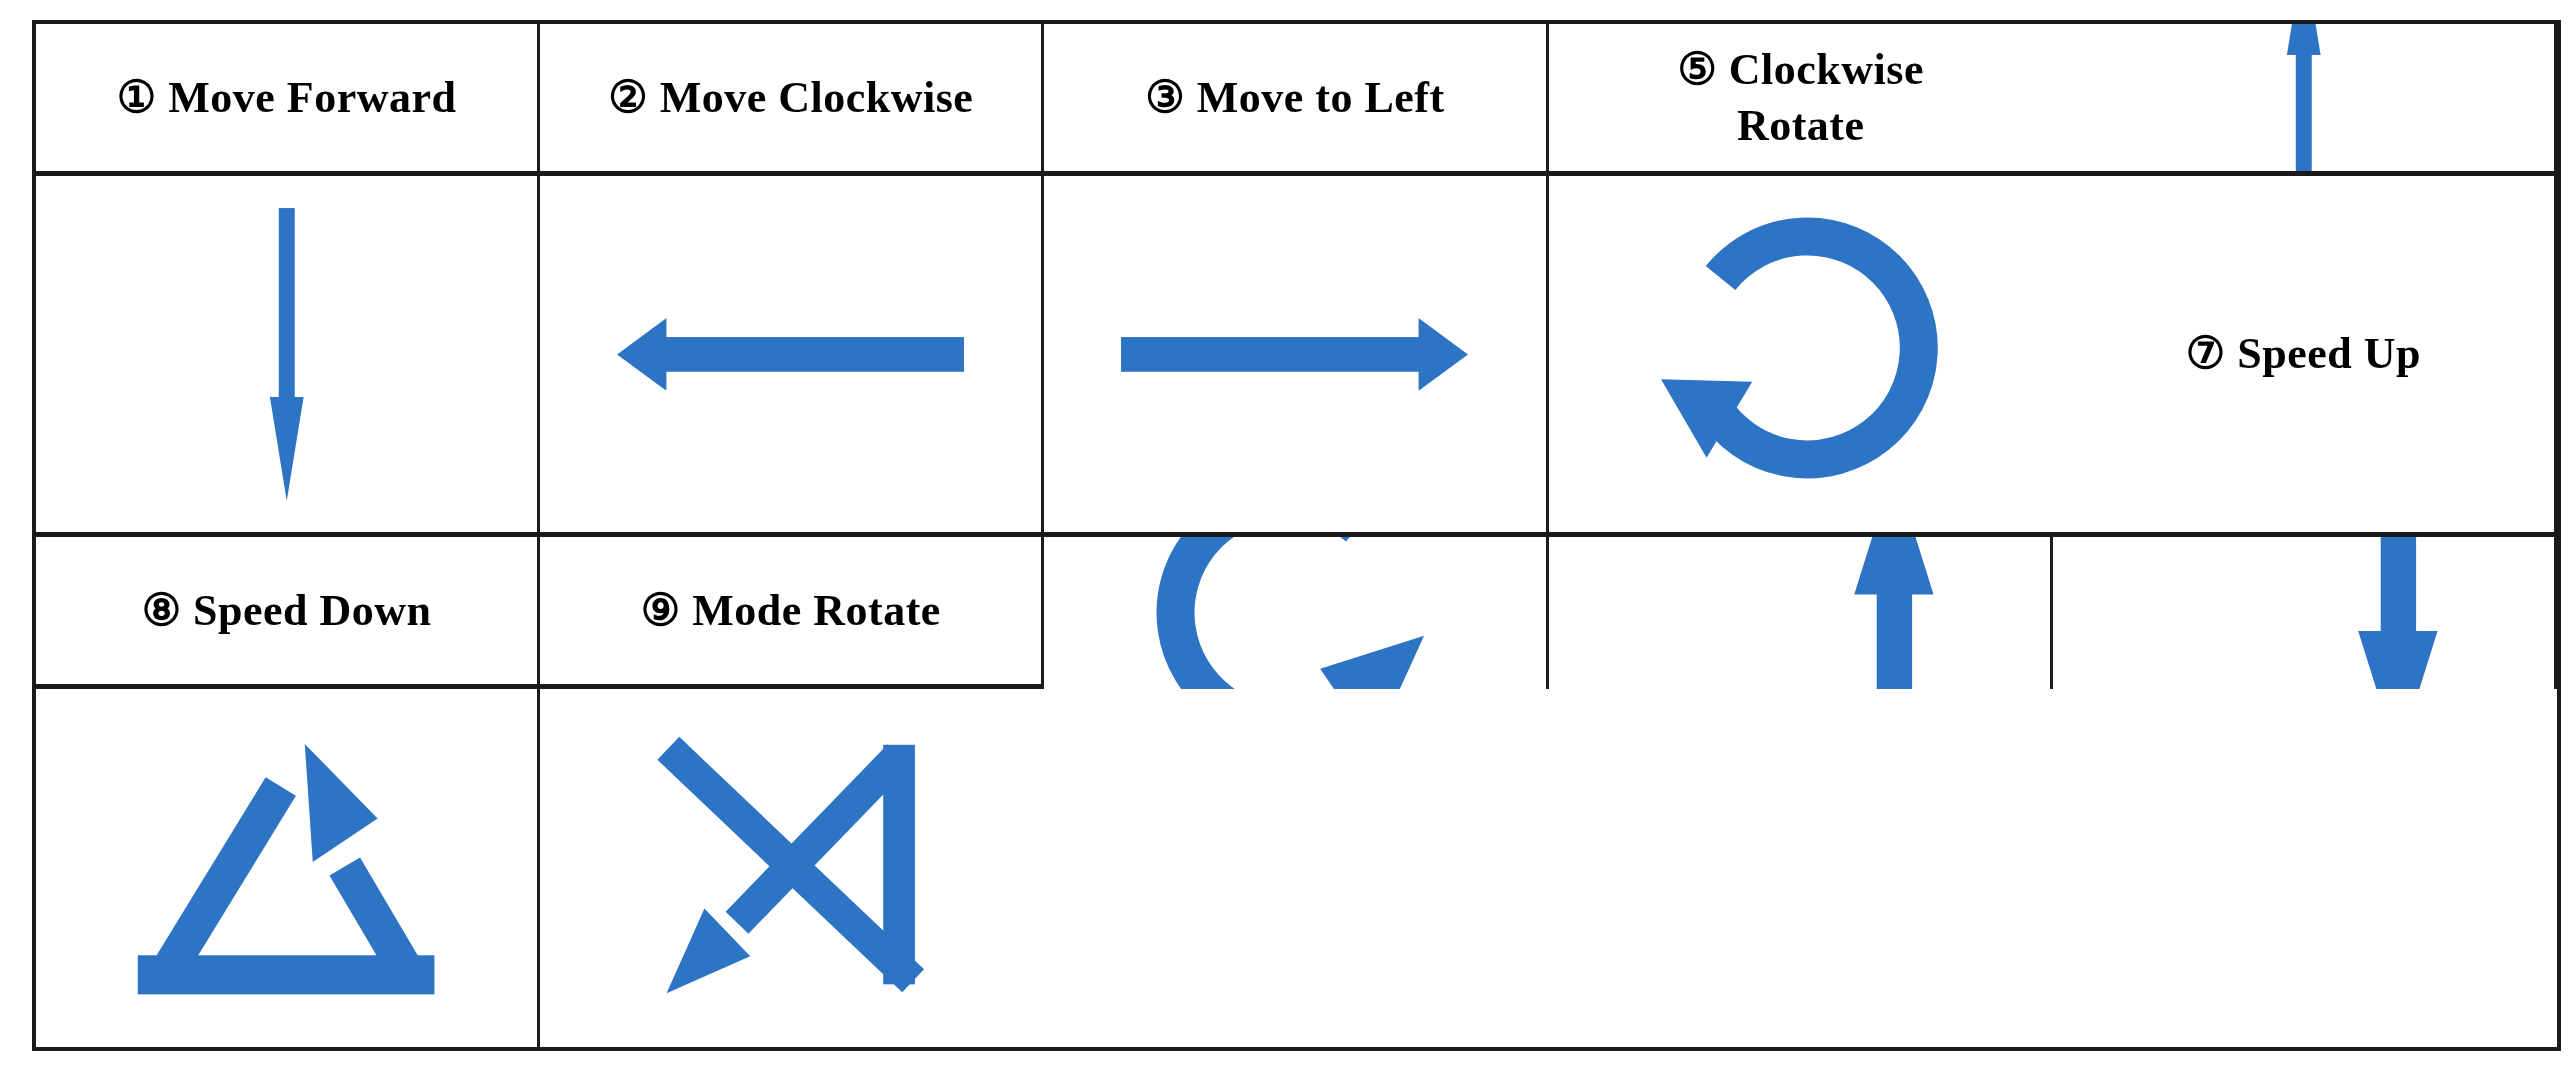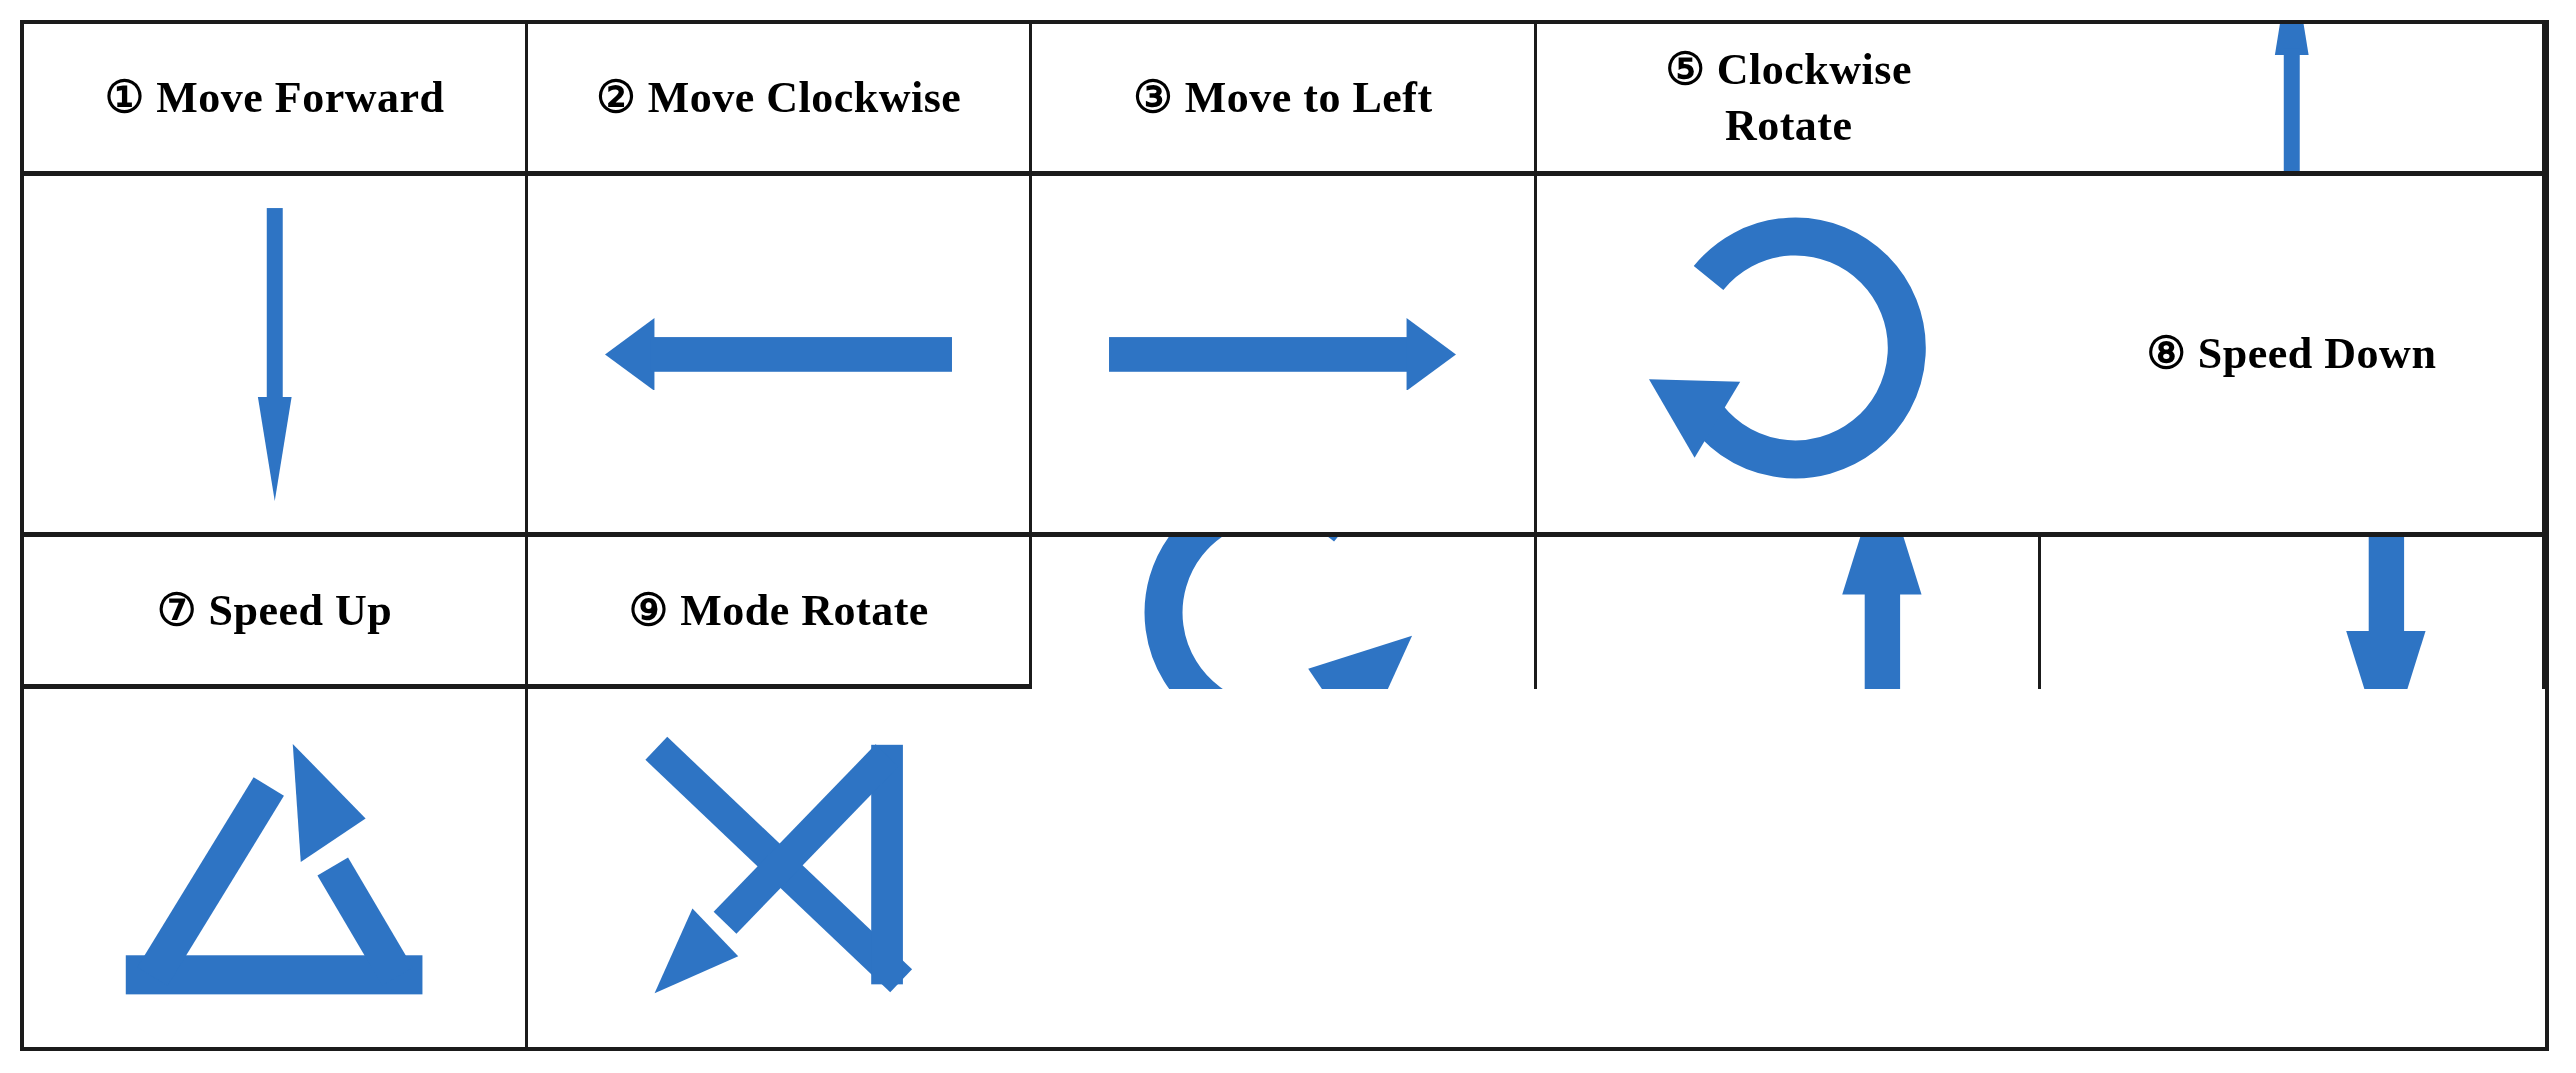--- a/index.html
+++ b/index.html
@@ -2,21 +2,21 @@
 <html style="--blue: #2E74C4; --line: #1b1b1b;font-size:14.6px"><head>
 <meta charset="utf-8">
 <style>
   :root { --blue:#2E74C4; --line:#1b1b1b; }
   html,body { margin:0; padding:0; background:#ffffff; }
   .sheet {
     position:relative; width:2576px; height:1074px; background:#fff;
     font-family:"Liberation Serif","DejaVu Serif",serif;
   }
   .gesture-table {
-    position:absolute; left:20px; top:20px; width:2529px; height:1031px;
+    position:absolute; left:32px; top:20px; width:2529px; height:1031px;
     border:4.6px solid var(--line);
     display:grid;
     grid-template-columns:repeat(5,1fr);
     grid-template-rows:152px 361px 152px 1fr;
     box-sizing:border-box;
     background:#fff;
   }
   .cell {
     border-right:3.7px solid var(--line);
     border-bottom:5.5px solid var(--line);
@@ -80,24 +80,24 @@
       </svg>
     </div>
     <div class="cell c5">
       <svg class="sym" viewBox="0 0 110 120" style="height:304px">
         <path class="s" d="M 23.5 30 A 44 44 0 1 1 20.5 81" stroke-width="15"></path>
         <polygon class="f" points="0,70 36,71 18,101"></polygon>
       </svg>
     </div>
 
     <div class="cell">
-      <span class="label">⑧ Speed Down</span>
+      <span class="label">⑦ Speed Up</span>
     </div>
     <div class="cell">
-      <span class="label">⑦ Speed Up</span>
+      <span class="label">⑧ Speed Down</span>
     </div>
     <div class="cell">
       <span class="label">⑨ Mode Rotate</span>
     </div>
 
     <div class="cell r4">
       <svg class="sym" viewBox="0 0 112 120" style="height:304px">
         <path class="s" d="M 81 26 A 44 44 0 1 0 89 85" stroke-width="15"></path>
         <polygon class="f" points="107,69 66,82 87,113"></polygon>
       </svg>

